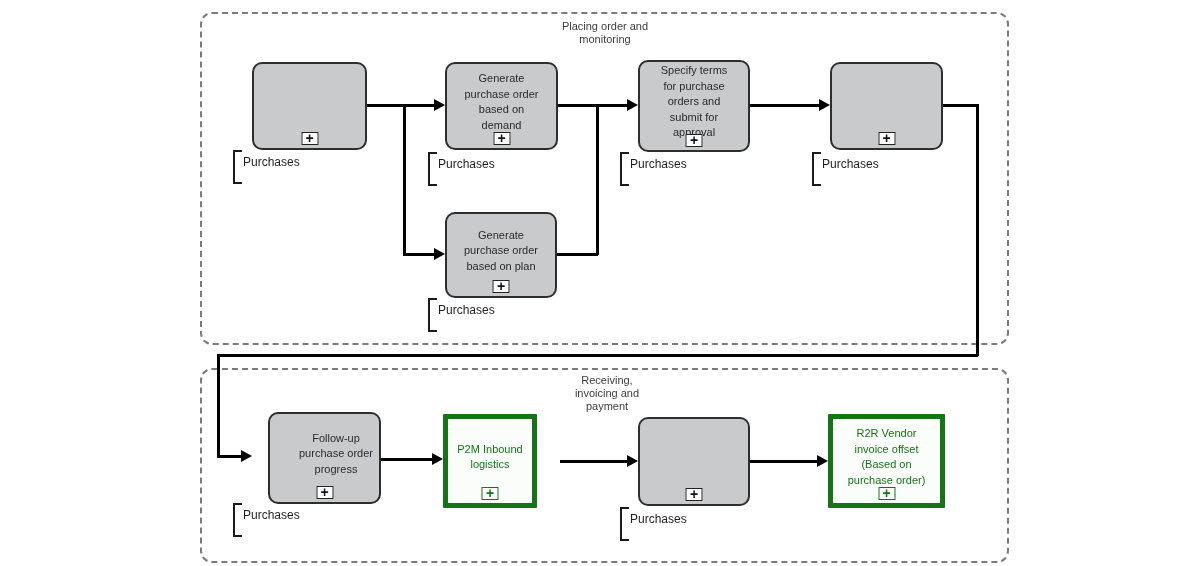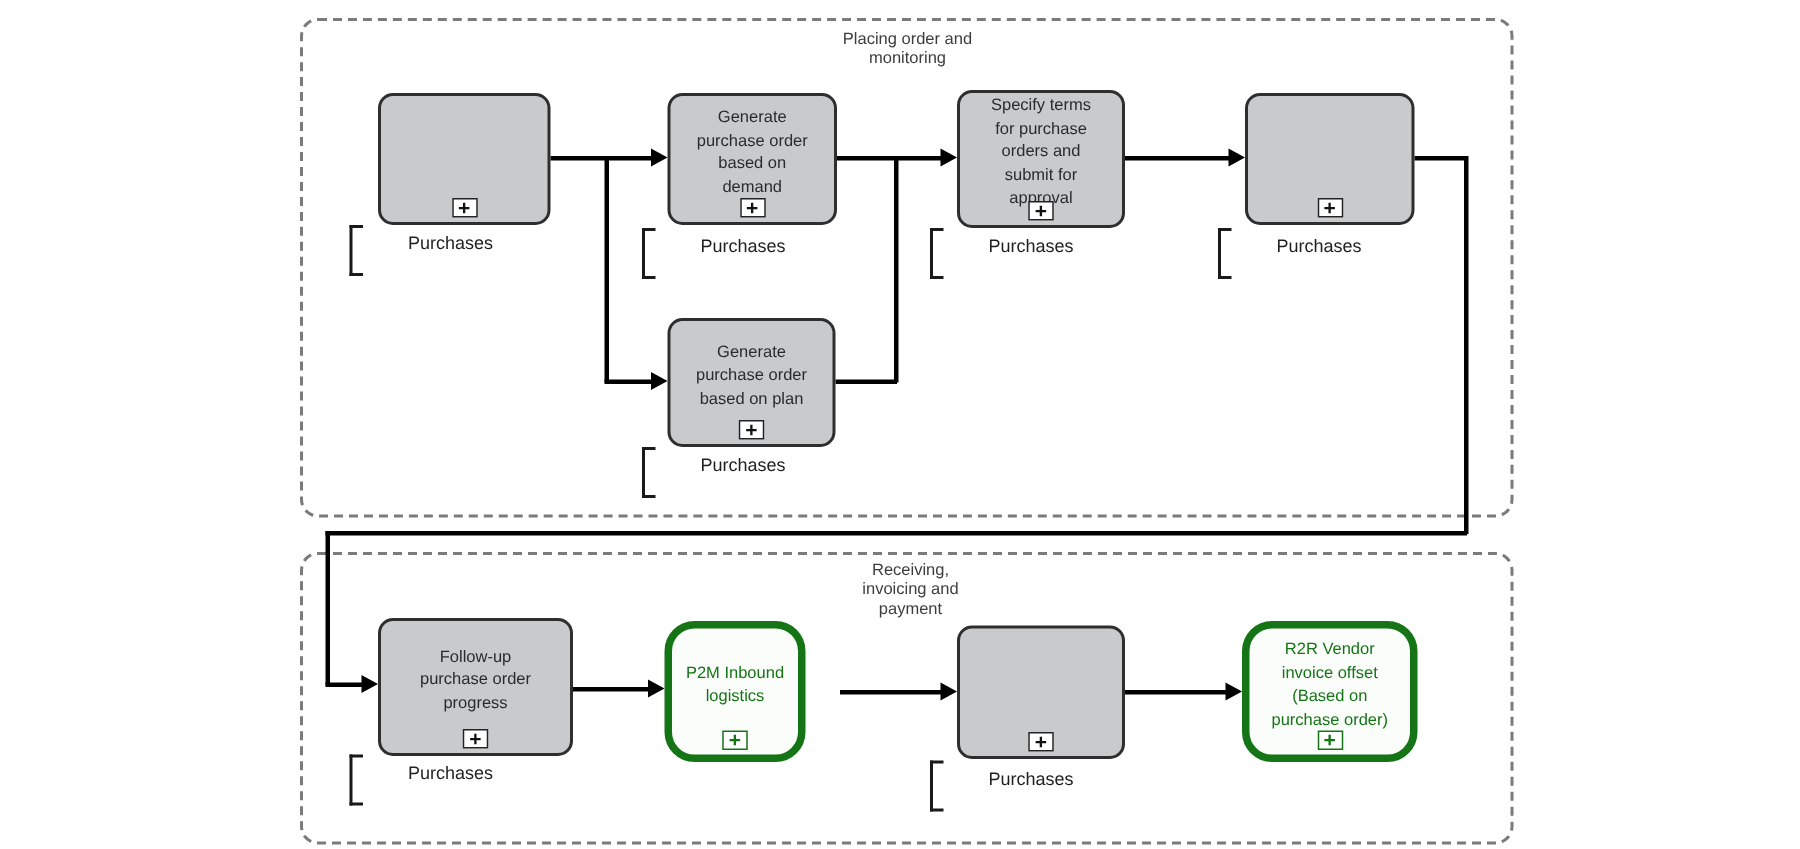--- a/index.html
+++ b/index.html
@@ -15,32 +15,32 @@
     position:absolute;font-size:11px;line-height:13px;color:#3d3d3d;text-align:center;
   }
   
   .task{
     position:absolute;box-sizing:border-box;background:#c9cacb;border:2.5px solid #2e2e2e;
     border-radius:10px;color:#2b2b2b;display:flex;align-items:center;justify-content:center;
     text-align:center;font-size:11px;line-height:15.5px;padding:2px 2px 10px 2px;
   }
   .task .label{max-width:82px;}
   .task.green{
-    background:#fbfdfb;border:5px solid #157415;border-radius:20px;color:#157415;
+    background:#fbfdfb;border:5px solid #157415;border-radius:1px;color:#157415;
   }
   
   .expand{
     position:absolute;left:50%;bottom:3px;transform:translateX(-50%);
     width:17px;height:13px;box-sizing:border-box;background:#ffffff;border:1.5px solid #222222;
     display:flex;align-items:center;justify-content:center;
     font-size:14px;font-weight:bold;line-height:10px;color:#111111;padding-bottom:1px;
   }
   .task.green .expand{border-color:#157415;color:#157415;}
   
-  .annot{position:absolute;display:flex;align-items:flex-start;gap:29px;}
+  .annot{position:absolute;display:flex;align-items:flex-start;}
   .annot .bracket{
     width:9px;height:34px;box-sizing:border-box;
     border-left:2px solid #1a1a1a;border-top:2px solid #1a1a1a;border-bottom:2px solid #1a1a1a;
   }
   .annot .annot-label{font-size:12px;color:#1f1f1f;margin-left:1px;margin-top:5px;white-space:nowrap;}
   
   .hline{position:absolute;height:2.5px;background:#000000;}
   .vline{position:absolute;width:2.5px;background:#000000;}
   .arr{
     position:absolute;width:0;height:0;
@@ -100,21 +100,21 @@
 
   <div class="task" style="left:830px;top:62px;width:113px;height:88px;">
     <span class="expand">+</span>
   </div>
 
   <div class="task" style="left:445px;top:212px;width:112px;height:86px;">
     <span class="label">Generate purchase order based on plan</span>
     <span class="expand">+</span>
   </div>
 
-  <div class="task" style="left:252px;top:412px;width:130px;height:92px;">
+  <div class="task" style="left:268px;top:412px;width:113px;height:92px;justify-content:flex-end;">
     <span class="label">Follow-up purchase order progress</span>
     <span class="expand">+</span>
   </div>
 
   <div class="task green" style="left:443px;top:414px;width:94px;height:94px;">
     <span class="label">P2M Inbound logistics</span>
     <span class="expand">+</span>
   </div>
 
   <div class="task" style="left:638px;top:417px;width:112px;height:89px;">

